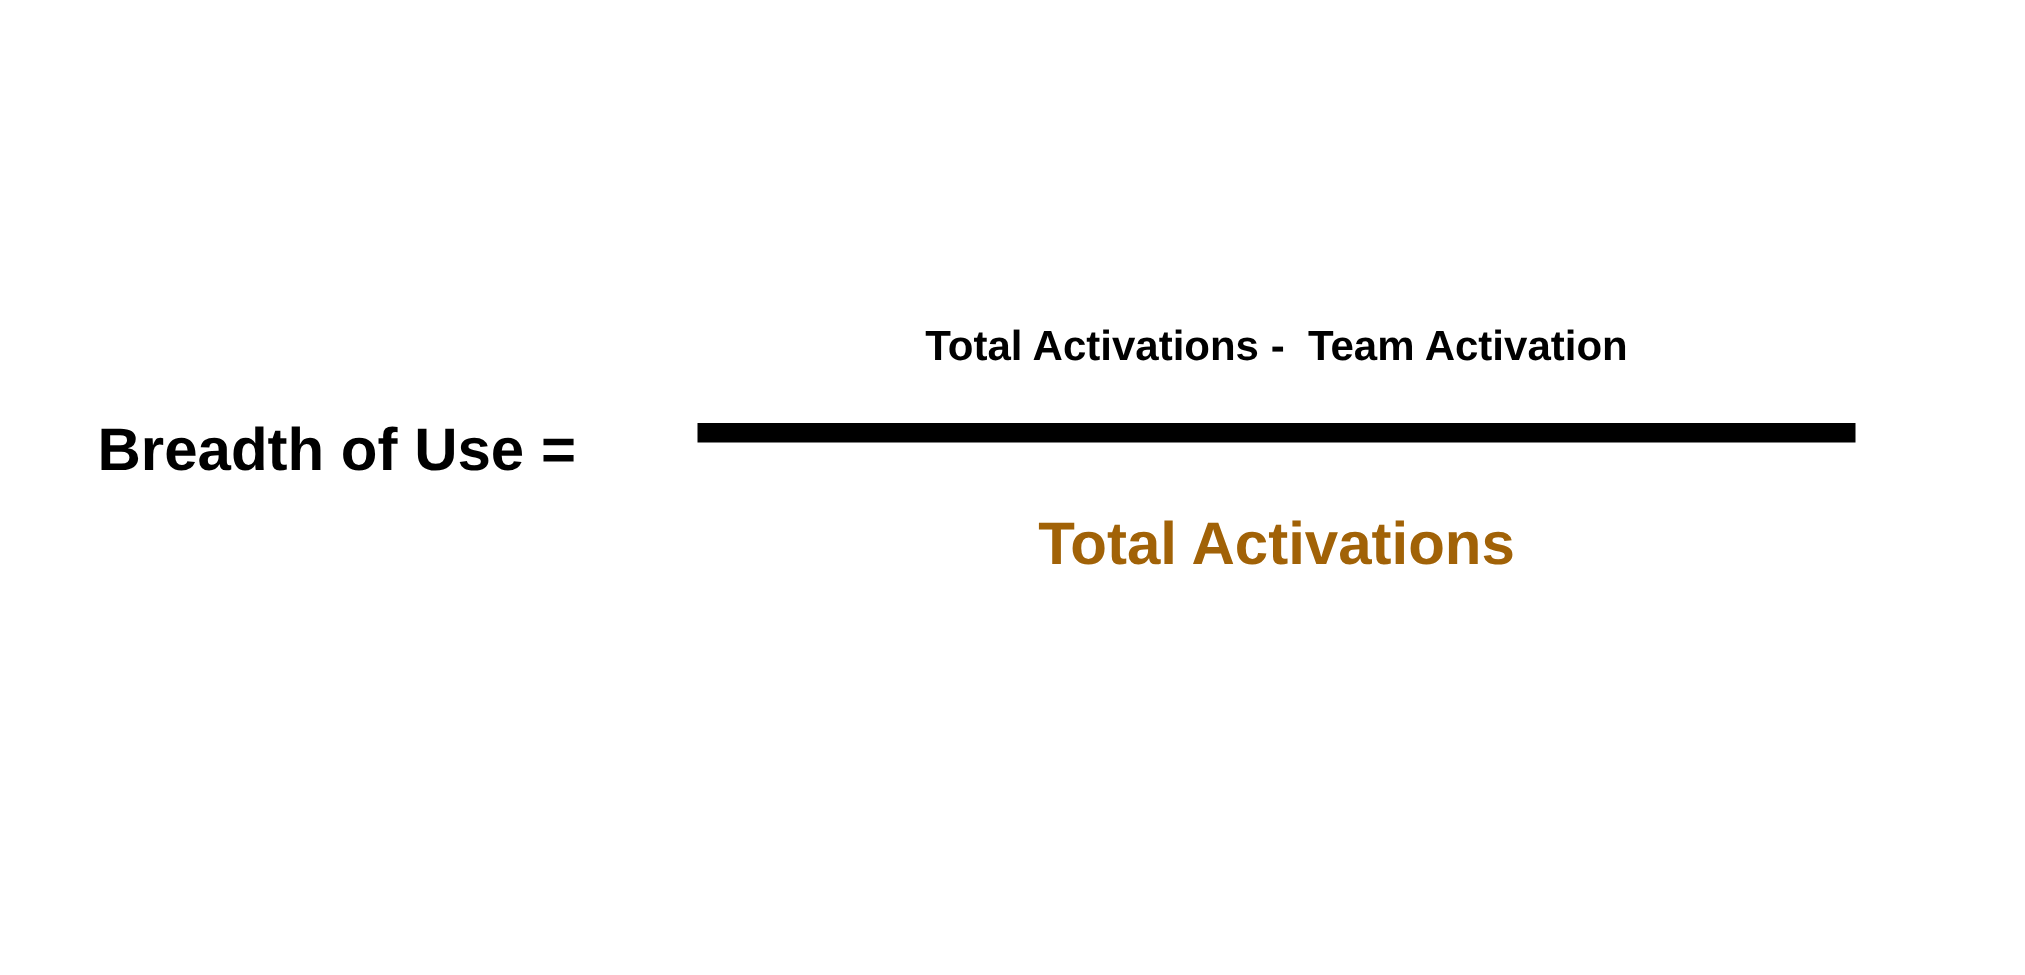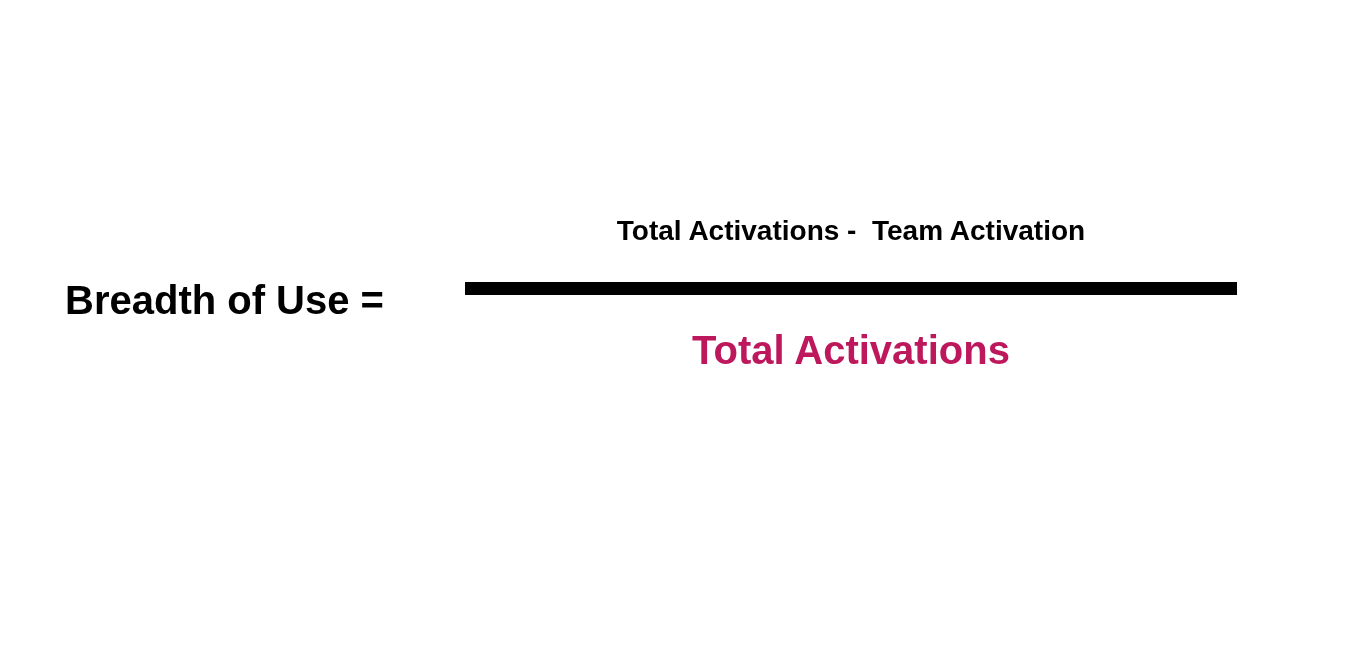--- a/index.html
+++ b/index.html
@@ -47,23 +47,23 @@
   }
   .fraction-bar {
     height: 13px;
     width: 100%;
     background: #000000;
   }
   .denominator {
     display: block;
     font-size: 40px;
     font-weight: 700;
-    color: #be185d;
+    color: #a16207;
     line-height: 1.15;
-    margin-top: 32px;
+    margin-top: 45px;
     white-space: pre;
   }
 </style>
 </head>
 <body>
 
 <div class="canvas">
   <span class="lhs">Breadth of Use =</span>
 
   <div class="fraction">

